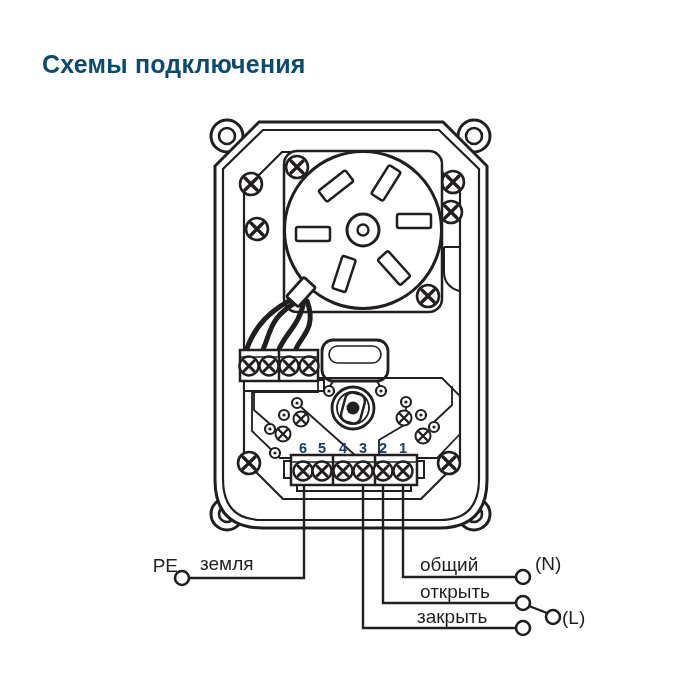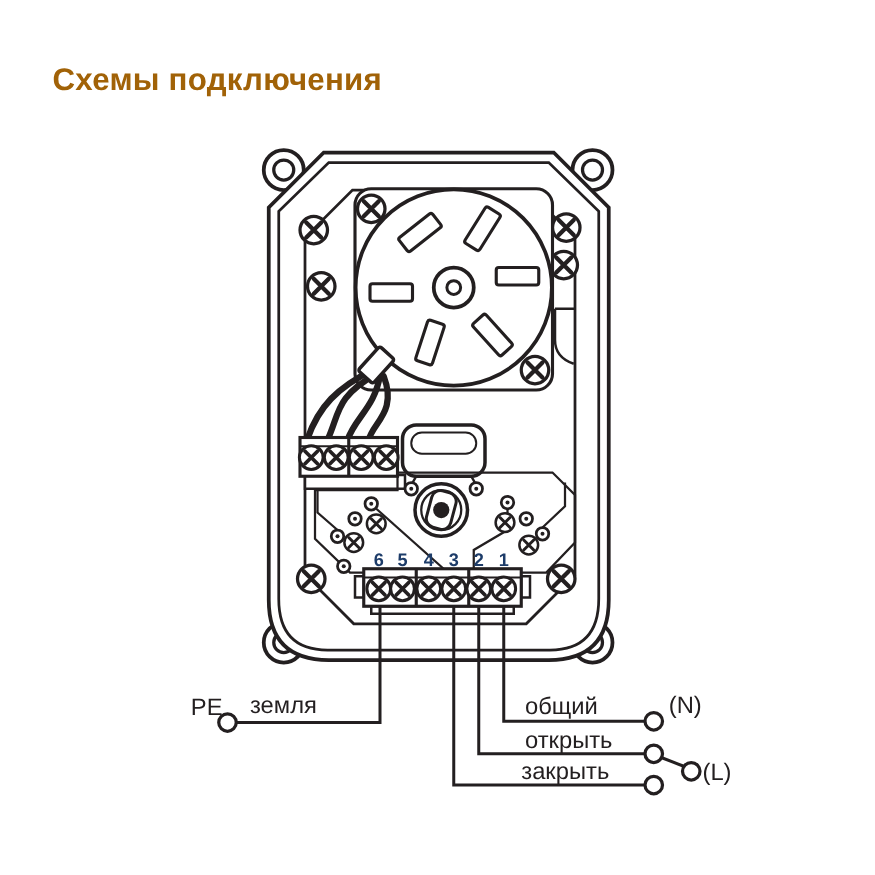--- a/index.html
+++ b/index.html
@@ -1,19 +1,19 @@
 <!DOCTYPE html>
 <html><head>
 <meta charset="utf-8">
 <style>
   html,body{margin:0;padding:0;background:#ffffff;width:700px;height:700px;overflow:hidden;}
   body{font-family:"Liberation Sans", sans-serif;color:#231f20;position:relative;}
   .page-title{
     position:absolute;left:42px;top:50px;margin:0;
-    font-size:25px;font-weight:bold;letter-spacing:0.2px;color:#a16207;
+    font-size:25px;font-weight:bold;letter-spacing:0.2px;color:#0c4a6e;
   }
   svg{position:absolute;left:0;top:0;}
   .ink{stroke:#231f20;}
   text.dlabel{font-family:"Liberation Sans",sans-serif;font-size:19px;fill:#231f20;}
   text.tnum{font-family:"Liberation Sans",sans-serif;font-size:14.5px;font-weight:bold;fill:#1d3c69;}
 </style>
 </head>
 <body>
 
 <h1 class="page-title">Схемы подключения</h1>

